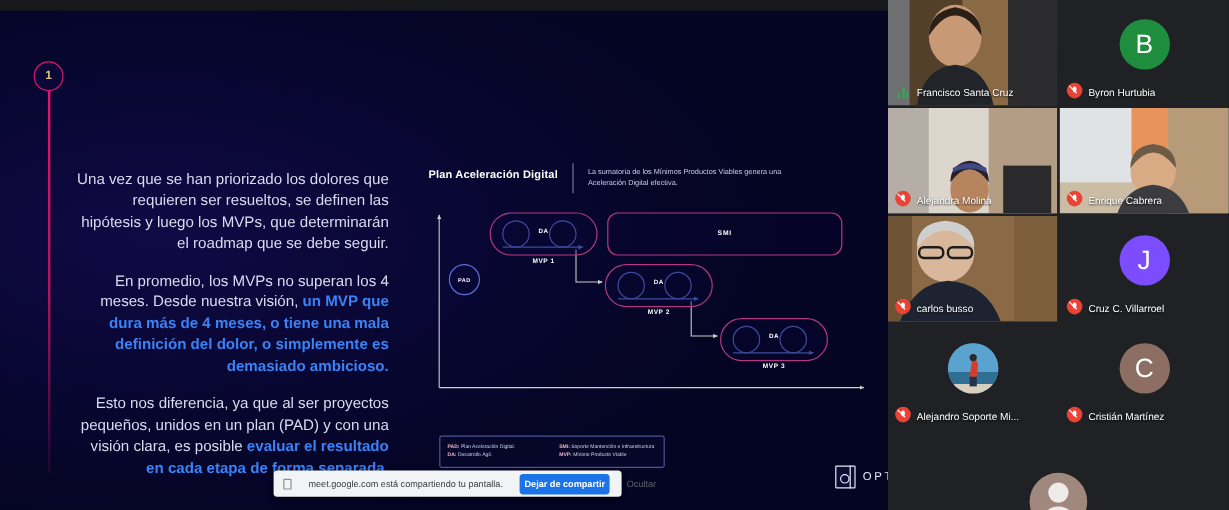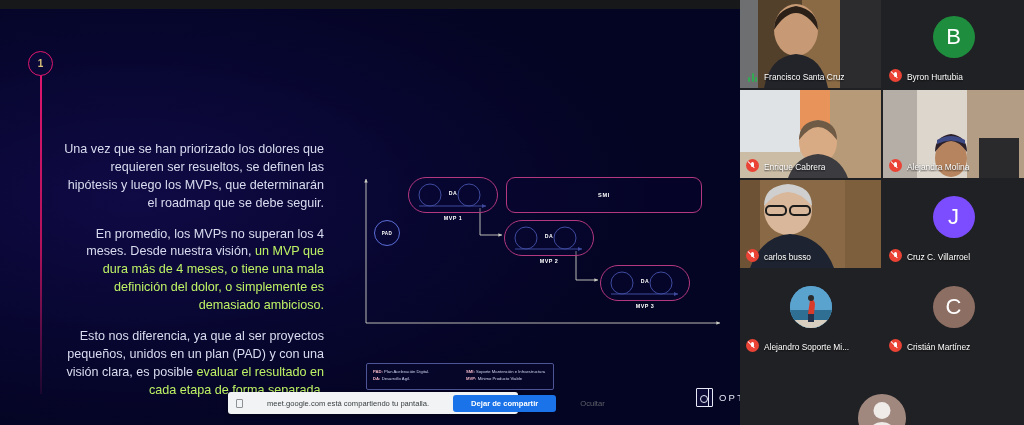--- a/index.html
+++ b/index.html
@@ -26,21 +26,21 @@
                   color:#d8c07a; font-size:10px; font-weight:700; }
 
   
   .title { position:absolute; left:67px; top:37px; width:265px;
            color:#ffffff; font-size:23px; line-height:1.22; font-weight:700;
            letter-spacing:.1px; }
 
   
   .body-col { position:absolute; left:61px; top:132px; width:263px; }
   .para { color:#d9dcf0; font-size:12.6px; line-height:1.42; margin-bottom:13px;text-align:right; }
-  .para b { color:#bef264; font-weight:400; }
+  .para b { color:#3b82f6; font-weight:700; }
 
   
   .diagram { position:absolute; left:352px; top:126px; width:380px; height:232px; }
 
   .diag-head { position:absolute; left:5px; top:0px; display:flex; align-items:flex-start; gap:12px; }
   .diag-title { color:#ffffff; font-size:9.2px; font-weight:700; letter-spacing:.15px;
                 padding-top:5px; white-space:nowrap; }
   .diag-div { width:1px; height:25px; background:#6e74a8; margin-top:1px; }
   .diag-sub { color:#c9cde8; font-size:6.1px; line-height:1.5; width:175px; padding-top:4px; }
 
@@ -74,26 +74,26 @@
                position:relative; background:#0a0a35; }
   .logo-mark:after { content:""; position:absolute; left:2.5px; top:5.5px; width:6px; height:6px;
                      border:1.2px solid #e7e9f5; border-radius:50%; }
   .logo-mark:before { content:""; position:absolute; right:3px; top:-1.3px; bottom:-1.3px;
                       width:1.3px; background:#e7e9f5; }
   .logo-text { color:#e7e9f5; font-size:9.5px; letter-spacing:2.2px; }
 
   
   .sharebar { position:absolute; left:228px; top:383px; height:22px; width:290px;
               background:#f1f3f4; border-radius:3px; display:flex; align-items:center;
-              padding:0 6px 0 8px; gap:24px;
+              padding:0 6px 0 8px; gap:14px;
               box-shadow:0 1px 4px rgba(0,0,0,.45); }
   .share-icon { width:7px; height:9px; border:1.2px solid #8d9194; border-radius:1px; flex:none; }
   .share-text { color:#3c4043; font-size:7.6px; white-space:nowrap; }
   .share-stop { background:#1a73e8; color:#fff; font-size:7.6px; font-weight:700;
-                padding:4px 18px; border-radius:3px; white-space:nowrap; }
+                padding:4px 4px; border-radius:3px; white-space:nowrap; }
   .share-hide { color:#5f6368; font-size:7.6px; white-space:nowrap; }
 
   
   .people { position:absolute; left:740px; top:0; width:284px; height:425px;
             background:#202124; }
   .prow { display:flex; width:284px; height:88px; gap:2px; margin-bottom:2px; }
   .tile { position:relative; width:141px; height:88px; background:#3c4043; overflow:hidden; }
   .tile.dark { background:#202124; }
   .name { position:absolute; left:6px; bottom:6px; display:flex; align-items:flex-end; gap:5px;
           max-width:134px; }
@@ -143,20 +143,25 @@
       <p class="para">
         <span>En promedio, los MVPs no superan los 4 meses. Desde nuestra visión, </span><b>un MVP que dura más de 4 meses, o tiene una mala definición del dolor, o simplemente es demasiado ambicioso.</b>
       </p>
       <p class="para">
         <span>Esto nos diferencia, ya que al ser proyectos pequeños, unidos en un plan (PAD) y con una visión clara, es posible </span><b>evaluar el resultado en cada etapa de forma separada.</b>
       </p>
     </div>
 
     <div class="diagram">
 
+      <div class="diag-head">
+        <div class="diag-title">Plan Aceleración Digital</div>
+        <div class="diag-div"></div>
+        <div class="diag-sub">La sumatoria de los Mínimos Productos Viables genera una Aceleración Digital efectiva.</div>
+      </div>
 
       <div class="axes">
         <svg width="368" height="155">
           <defs>
             <marker id="arrBlue" markerWidth="5" markerHeight="5" refX="4" refY="2" orient="auto">
               <path d="M0,0 L4,2 L0,4 z" fill="#5b6ed6"></path>
             </marker>
             <marker id="arrAxis" markerWidth="5" markerHeight="5" refX="4" refY="2" orient="auto">
               <path d="M0,0 L4,2 L0,4 z" fill="#cfd0c4"></path>
             </marker>
@@ -276,48 +281,48 @@
         <div class="name">
           <div class="mic"></div>
           <div class="name-txt">Byron Hurtubia</div>
         </div>
       </div>
     </div>
 
     <div class="prow">
       <div class="tile">
         <svg class="photo" viewBox="0 0 141 88" preserveAspectRatio="none">
-          <rect width="141" height="88" fill="#cbbca6"></rect>
-          <rect x="0" y="0" width="60" height="62" fill="#dfe3e6"></rect>
-          <rect x="60" y="0" width="30" height="40" fill="#e8935a"></rect>
-          <rect x="90" y="0" width="51" height="88" fill="#b79b78"></rect>
-          <ellipse cx="78" cy="52" rx="19" ry="22" fill="#d9ab84"></ellipse>
-          <path d="M59 50 Q78 24 97 50 Q97 32 78 30 Q59 32 59 50" fill="#6f5a45"></path>
-          <path d="M48 88 Q56 66 78 64 Q100 66 108 88 z" fill="#3b3b40"></path>
-        </svg>
-        <div class="name">
-          <div class="mic"></div>
-          <div class="name-txt">Enrique Cabrera</div>
-        </div>
-      </div>
-
-      <div class="tile">
-        <svg class="photo" viewBox="0 0 141 88" preserveAspectRatio="none">
           <rect width="141" height="88" fill="#c8beb2"></rect>
           <rect x="0" y="0" width="34" height="88" fill="#b5aea6"></rect>
           <rect x="34" y="0" width="50" height="88" fill="#ddd6cc"></rect>
           <rect x="84" y="0" width="57" height="88" fill="#b39d84"></rect>
           <rect x="96" y="48" width="40" height="40" fill="#2a2a2c"></rect>
           <ellipse cx="68" cy="68" rx="16" ry="19" fill="#b6855f"></ellipse>
           <path d="M52 62 Q68 40 84 62 Q84 46 68 44 Q52 46 52 62" fill="#2b2029"></path>
           <path d="M54 50 Q68 42 82 50 L82 54 Q68 47 54 54 z" fill="#3e4a86"></path>
         </svg>
         <div class="name">
           <div class="mic"></div>
           <div class="name-txt">Alejandra Molina</div>
+        </div>
+      </div>
+
+      <div class="tile">
+        <svg class="photo" viewBox="0 0 141 88" preserveAspectRatio="none">
+          <rect width="141" height="88" fill="#cbbca6"></rect>
+          <rect x="0" y="0" width="60" height="62" fill="#dfe3e6"></rect>
+          <rect x="60" y="0" width="30" height="40" fill="#e8935a"></rect>
+          <rect x="90" y="0" width="51" height="88" fill="#b79b78"></rect>
+          <ellipse cx="78" cy="52" rx="19" ry="22" fill="#d9ab84"></ellipse>
+          <path d="M59 50 Q78 24 97 50 Q97 32 78 30 Q59 32 59 50" fill="#6f5a45"></path>
+          <path d="M48 88 Q56 66 78 64 Q100 66 108 88 z" fill="#3b3b40"></path>
+        </svg>
+        <div class="name">
+          <div class="mic"></div>
+          <div class="name-txt">Enrique Cabrera</div>
         </div>
       </div>
     </div>
 
     <div class="prow">
       <div class="tile">
         <svg class="photo" viewBox="0 0 141 88" preserveAspectRatio="none">
           <rect width="141" height="88" fill="#8a6a46"></rect>
           <rect x="0" y="0" width="20" height="88" fill="#6d5235"></rect>
           <rect x="105" y="0" width="36" height="88" fill="#7d5f3e"></rect>

